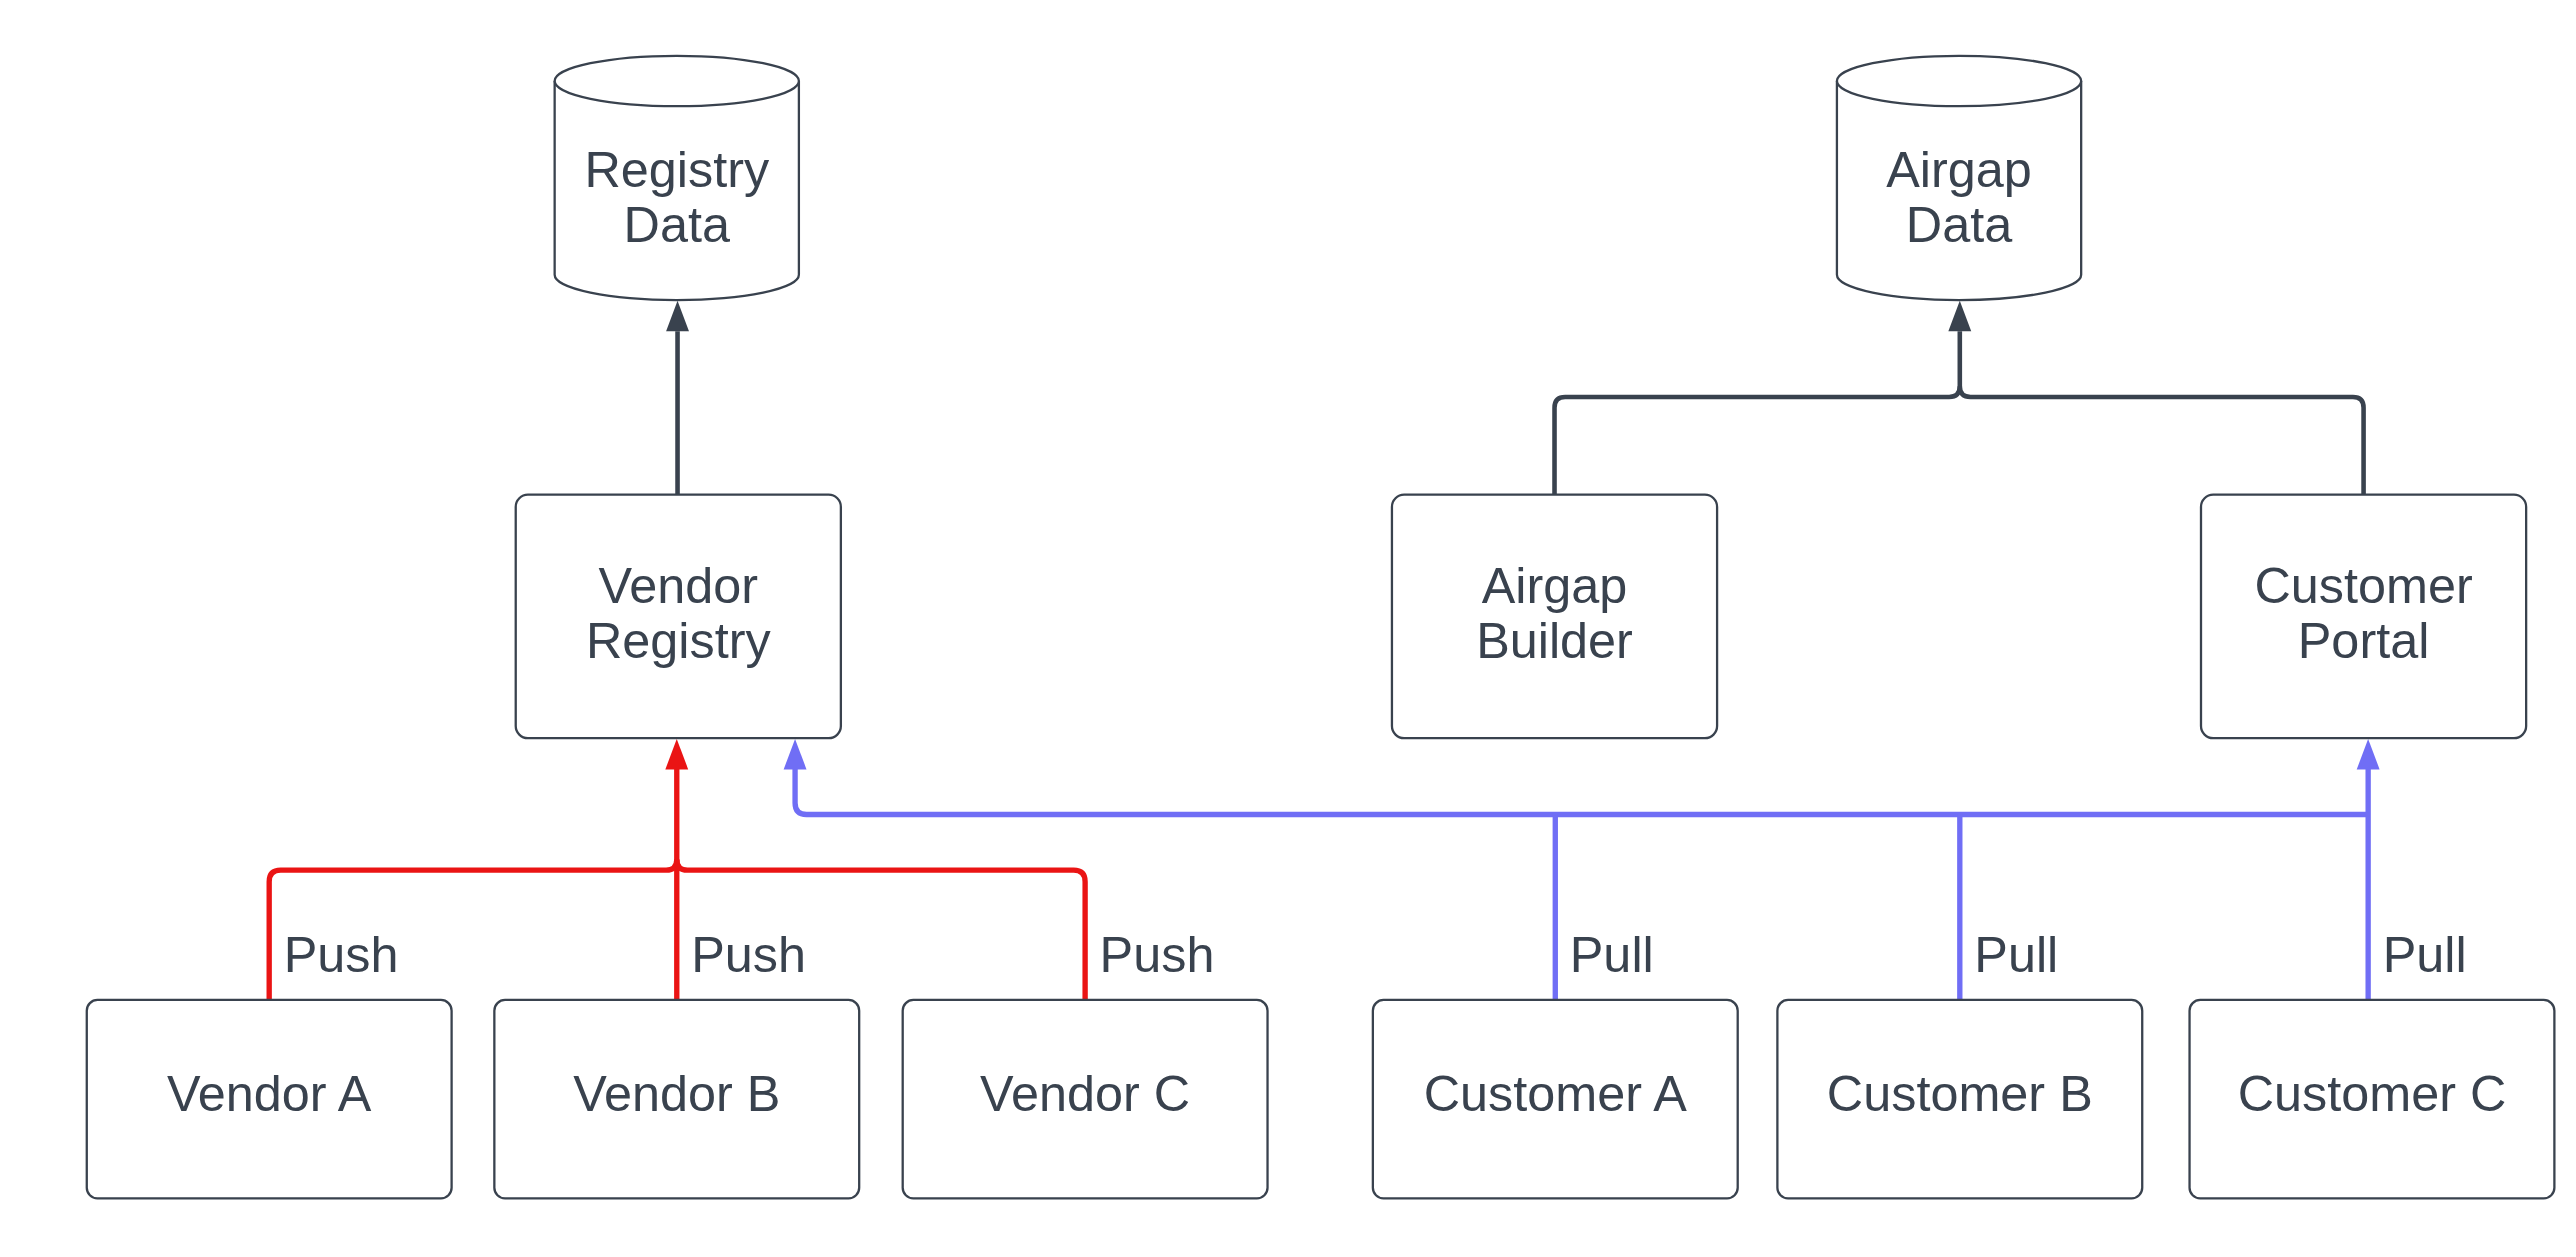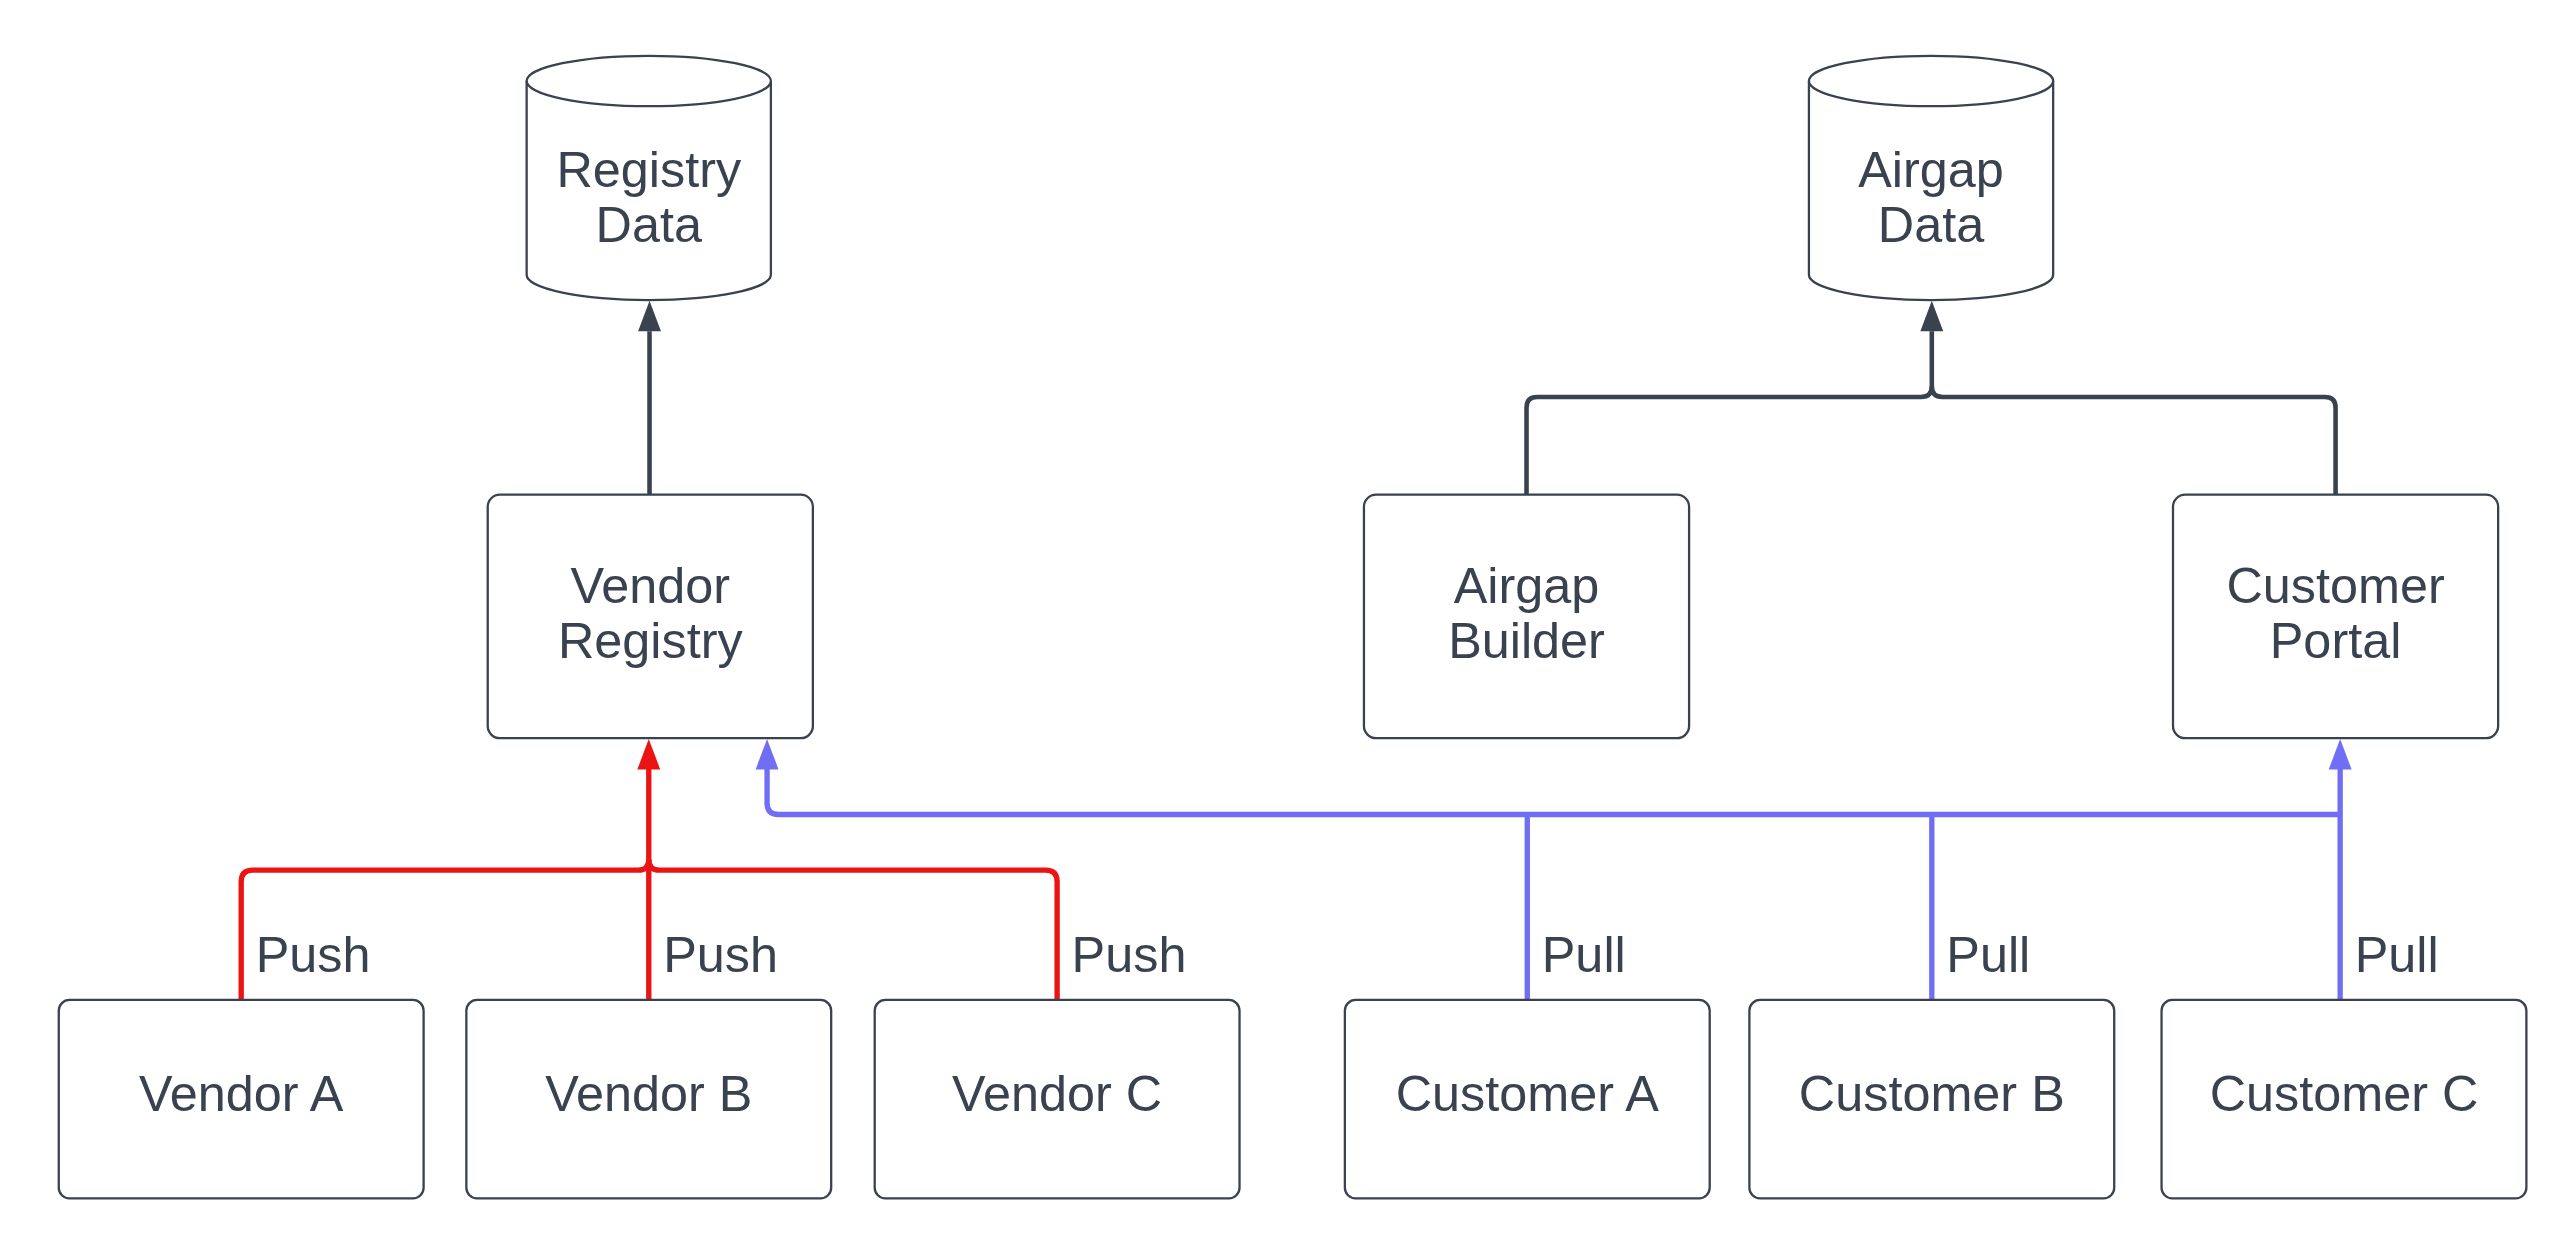--- a/index.html
+++ b/index.html
@@ -1,16 +1,16 @@
 <!DOCTYPE html>
 <html style="font-size:12.2px"><head>
 <meta charset="utf-8">
 <style>
   html, body { margin: 0; padding: 0; background: #ffffff; }
-  .canvas-wrap { width: 2536px; height: 1258px; background: #ffffff; }
+  .canvas-wrap { width: 2536px; height: 1258px; background: #ffffff; margin-left: 28px; }
   svg { display: block; }
   .shape { fill: #ffffff; stroke-width: 3; }
   .conn { fill: none; stroke-width: 7; }
   .conn-dark { fill: none; stroke-width: 6; }
   .node-label {
     font-family: "Liberation Sans", sans-serif;
     font-size: 66px;
     fill: #39424E;
     text-anchor: middle;
   }

